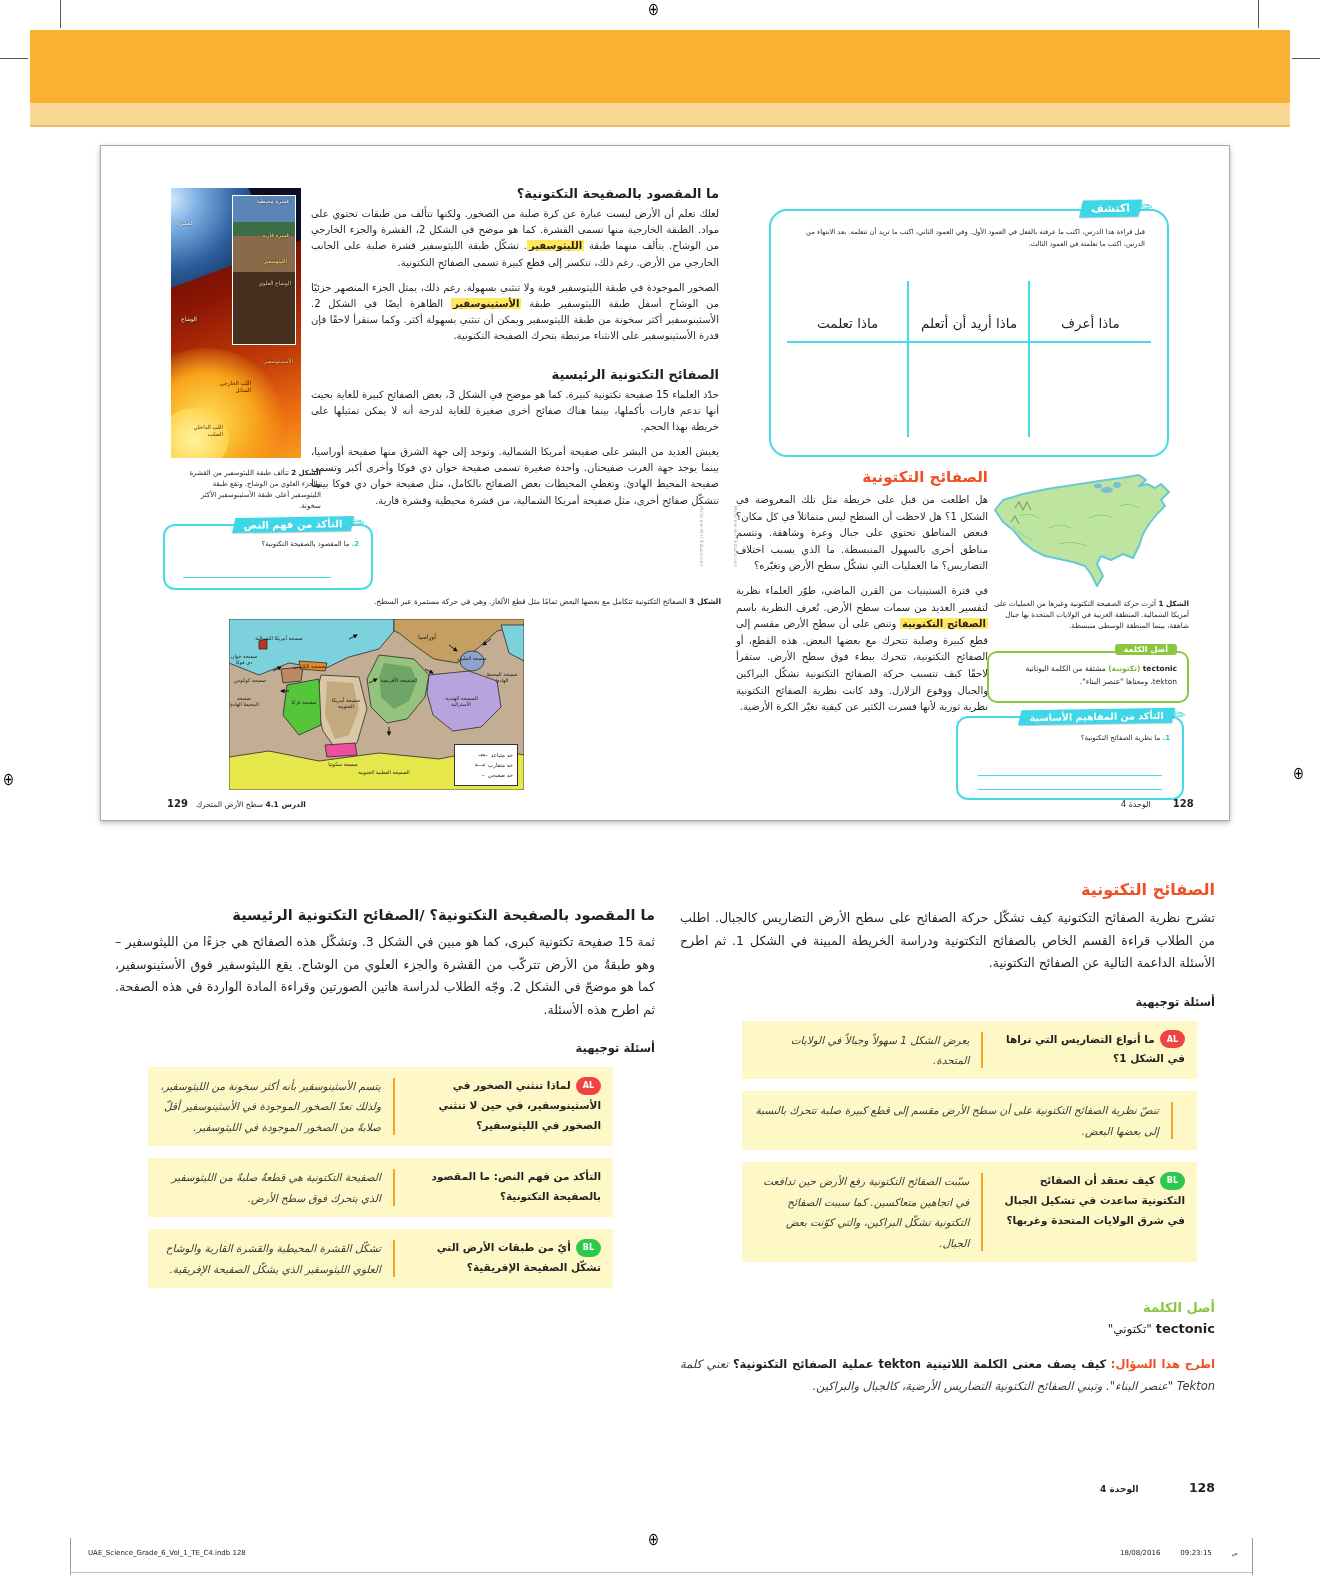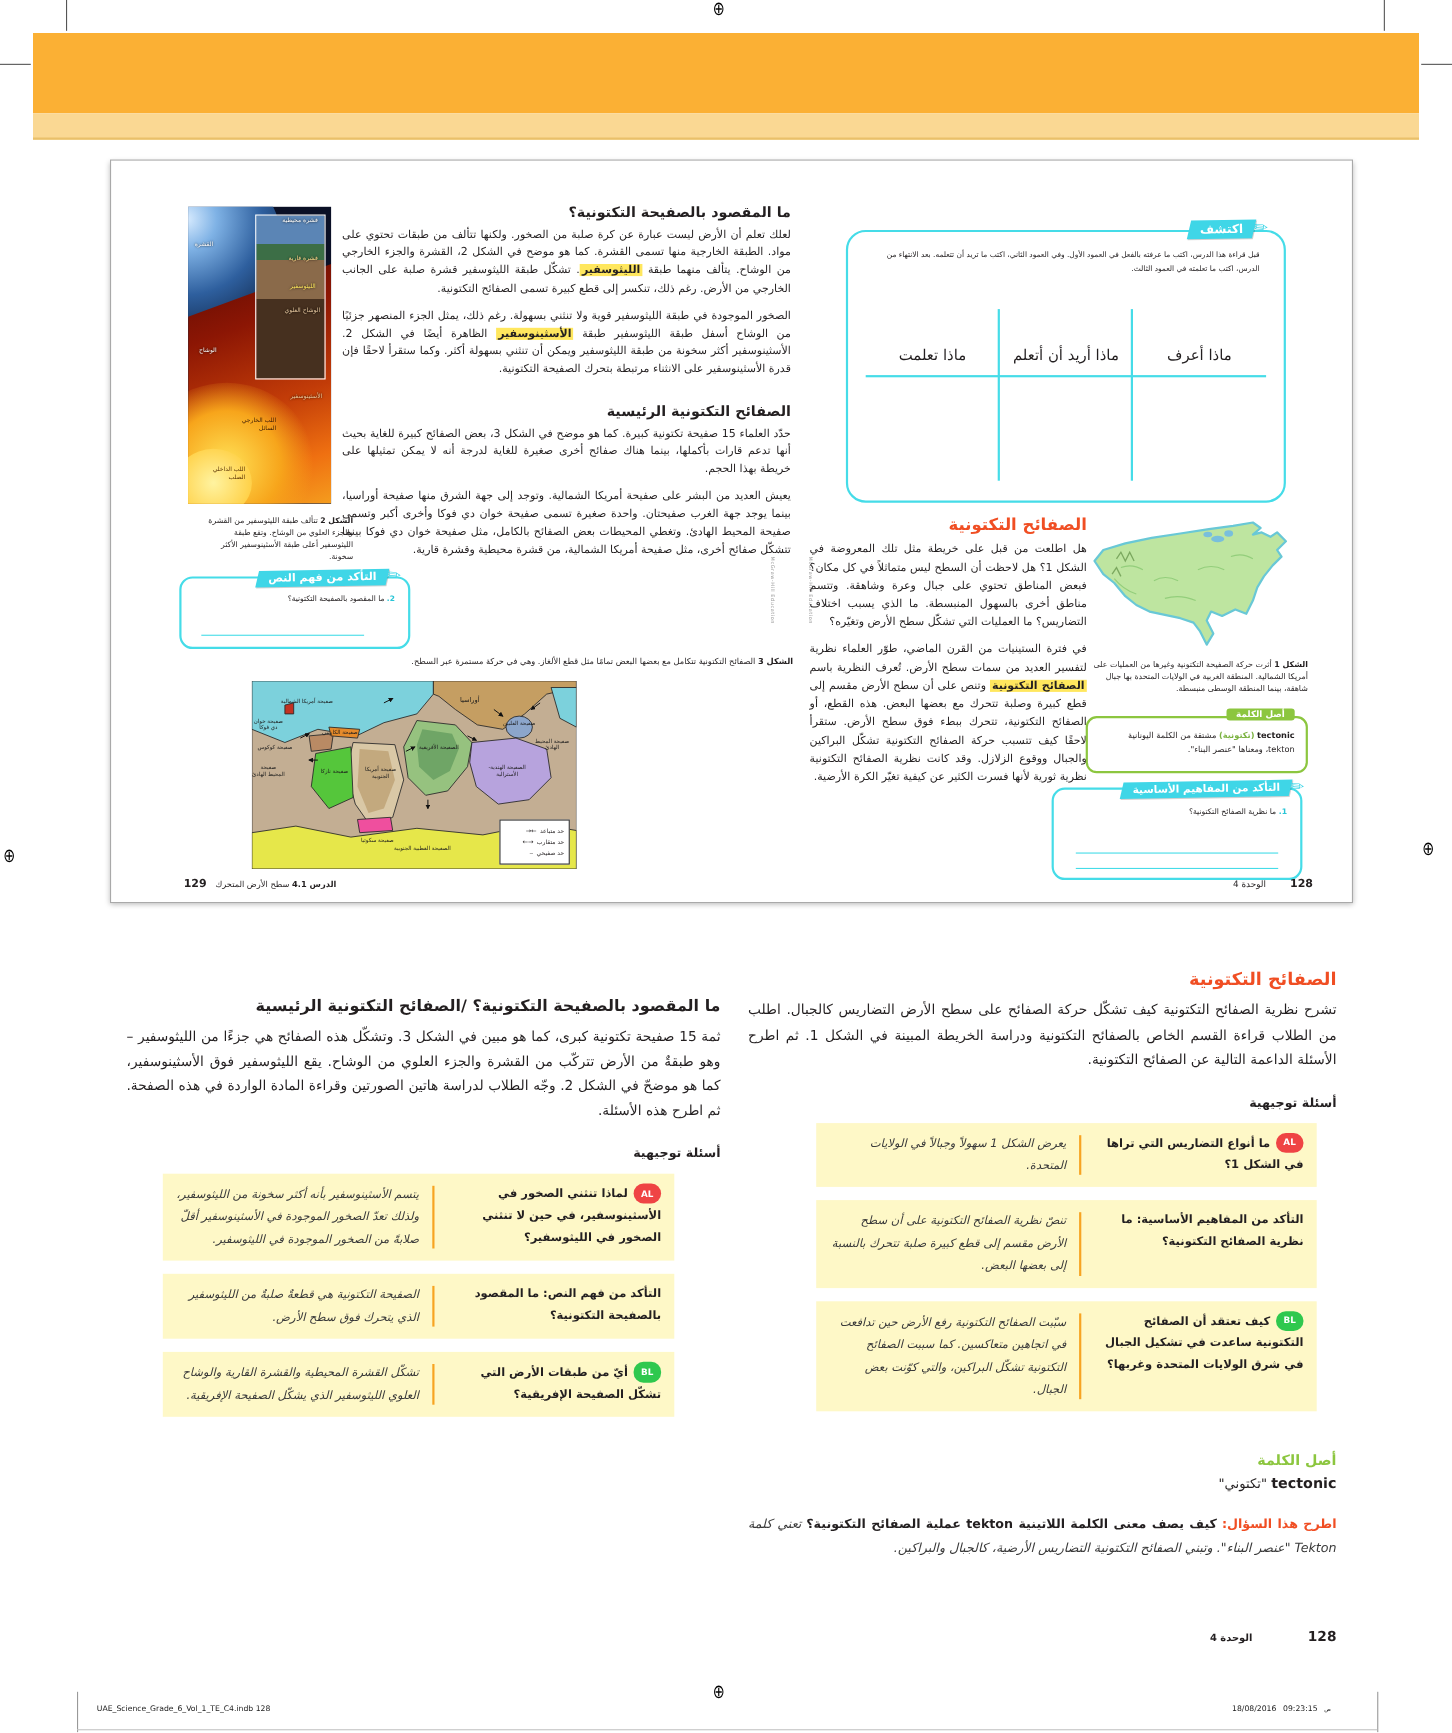--- a/index.html
+++ b/index.html
@@ -283,21 +283,20 @@
     <div class="t-red" style="font-size:16px;">الصفائح التكتونية</div>
     <p class="tb jus" style="margin:8px 0 0;">تشرح نظرية الصفائح التكتونية كيف تشكّل حركة الصفائح على سطح الأرض التضاريس كالجبال. اطلب من الطلاب قراءة القسم الخاص بالصفائح التكتونية ودراسة الخريطة المبينة في الشكل 1. ثم اطرح الأسئلة الداعمة التالية عن الصفائح التكتونية.</p>
     <div style="font-weight:bold;font-size:11.5px;margin-top:20px;">أسئلة توجيهية</div>
     <div style="width:455px;margin-right:18px;">
       <div class="qa">
         <div class="q"><span class="badge al">AL</span><span>ما أنواع التضاريس التي تراها في الشكل 1؟</span></div>
         <div class="sep"></div>
         <div class="a">يعرض الشكل 1 سهولاً وجبالاً في الولايات المتحدة.</div>
       </div>
       <div class="qa">
-        <div class="q"><span>التأكد من المفاهيم الأساسية: ما نظرية الصفائح التكتونية؟</span></div>
         <div class="sep"></div>
         <div class="a">تنصّ نظرية الصفائح التكتونية على أن سطح الأرض مقسم إلى قطع كبيرة صلبة تتحرك بالنسبة إلى بعضها البعض.</div>
       </div>
       <div class="qa">
         <div class="q"><span class="badge bl">BL</span><span>كيف تعتقد أن الصفائح التكتونية ساعدت في تشكيل الجبال في شرق الولايات المتحدة وغربها؟</span></div>
         <div class="sep"></div>
         <div class="a">سبّبت الصفائح التكتونية رفع الأرض حين تدافعت في اتجاهين متعاكسين. كما سببت الصفائح التكتونية تشكّل البراكين، والتي كوّنت بعض الجبال.</div>
       </div>
     </div>
     <div class="t-green" style="font-size:13px;margin-top:38px;">أصل الكلمة</div>
@@ -337,19 +336,19 @@
 
   <div class="abs" style="left:1100px;top:1480px;width:115px;display:flex;align-items:baseline;justify-content:space-between;">
     <span class="rtl" style="font-size:9px;font-weight:bold;">الوحدة 4</span>
     <b style="font-size:12.5px;">128</b>
   </div>
 
   <div class="abs cropv" style="left:70px;top:1538px;height:37px;background:#999;"></div>
   <div class="abs cropv" style="left:1252px;top:1538px;height:37px;background:#999;"></div>
   <div class="abs" style="left:70px;top:1572px;width:1182px;height:1px;background:#c4c4c4;"></div>
   <span class="abs smallfoot" style="left:88px;top:1549px;">UAE_Science_Grade_6_Vol_1_TE_C4.indb   128</span>
-  <div class="abs smallfoot" style="left:1120px;top:1549px;display:flex;gap:6px;align-items:baseline;">
+  <div class="abs smallfoot" style="left:1120px;top:1549px;display:flex;gap:20px;align-items:baseline;">
     <span>18/08/2016</span>
     <span>09:23:15</span>
     <span style="font-size:5px;">ص</span>
   </div>
 
 </div>
 
 </body></html>

